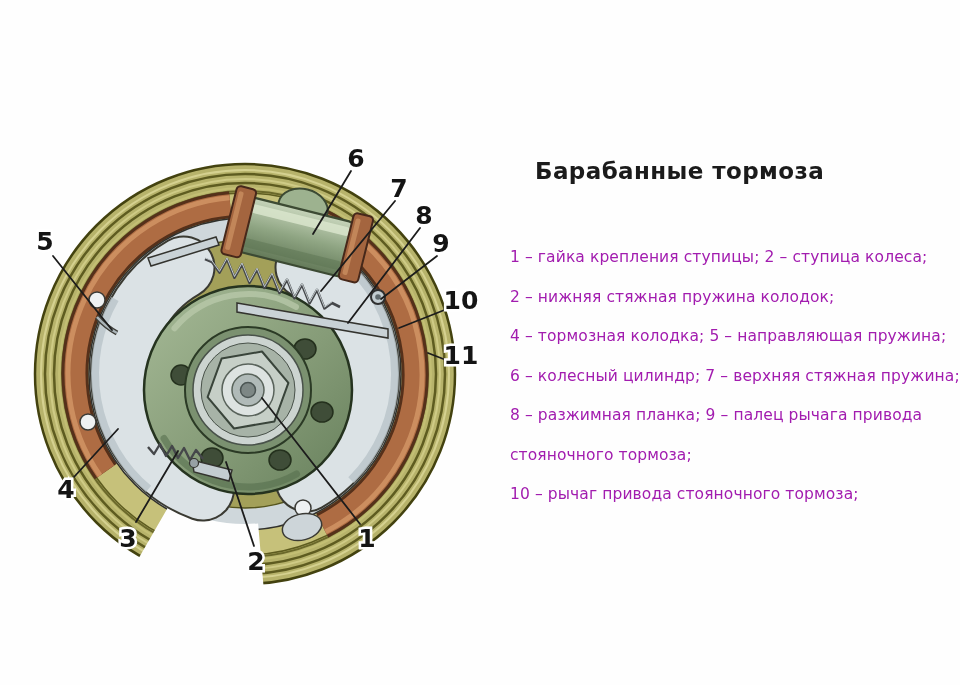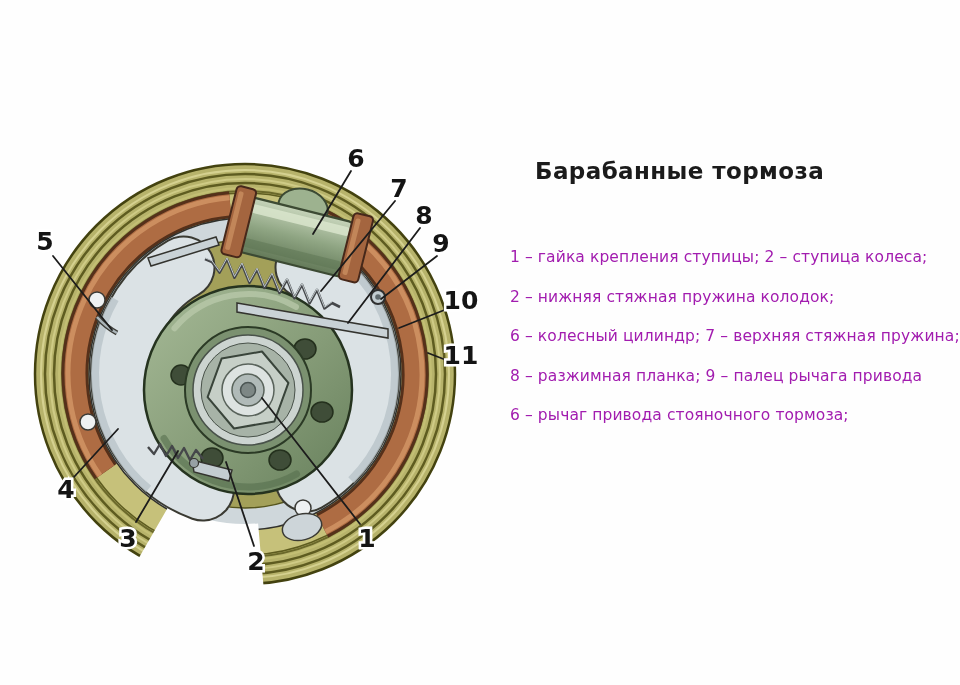--- a/index.html
+++ b/index.html
@@ -177,18 +177,20 @@
       </g>
     </svg>
   </div>
 
   <div class="panel">
     <h1 class="title">Барабанные тормоза</h1>
   </div>
   <div class="legend">
     <p>1 – гайка крепления ступицы; 2 – ступица колеса;</p>
     <p>2 – нижняя стяжная пружина колодок;</p>
+    <p>4 – тормозная колодка; 5 – направляющая пружина;</p>
     <p>6 – колесный цилиндр; 7 – верхняя стяжная пружина;</p>
     <p>8 – разжимная планка; 9 – палец рычага привода</p>
-    <p>6 – рычаг привода стояночного тормоза;</p>
+    <p>стояночного тормоза;</p>
+    <p>10 – рычаг привода стояночного тормоза;</p>
   </div>
 
 </div>
 
 </body></html>

